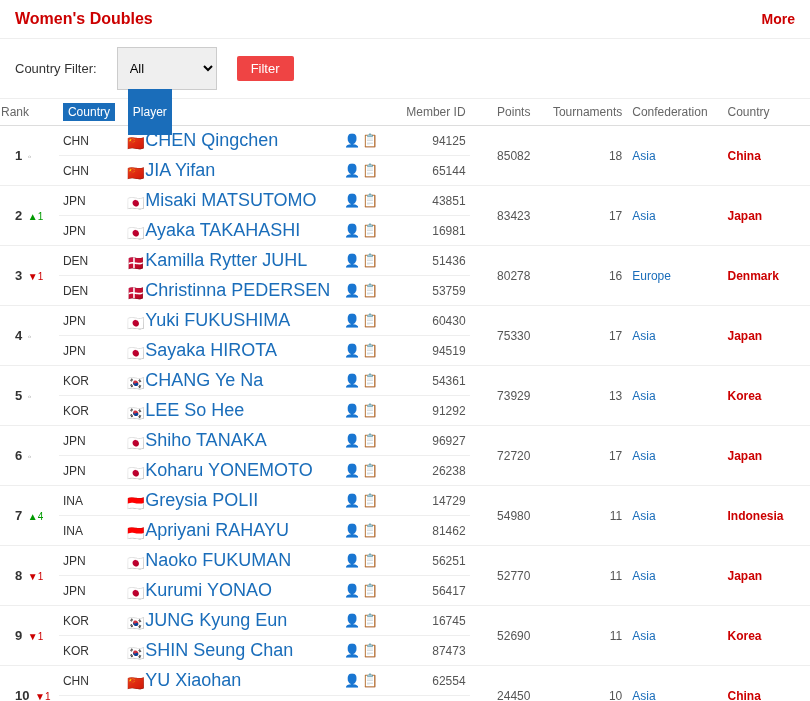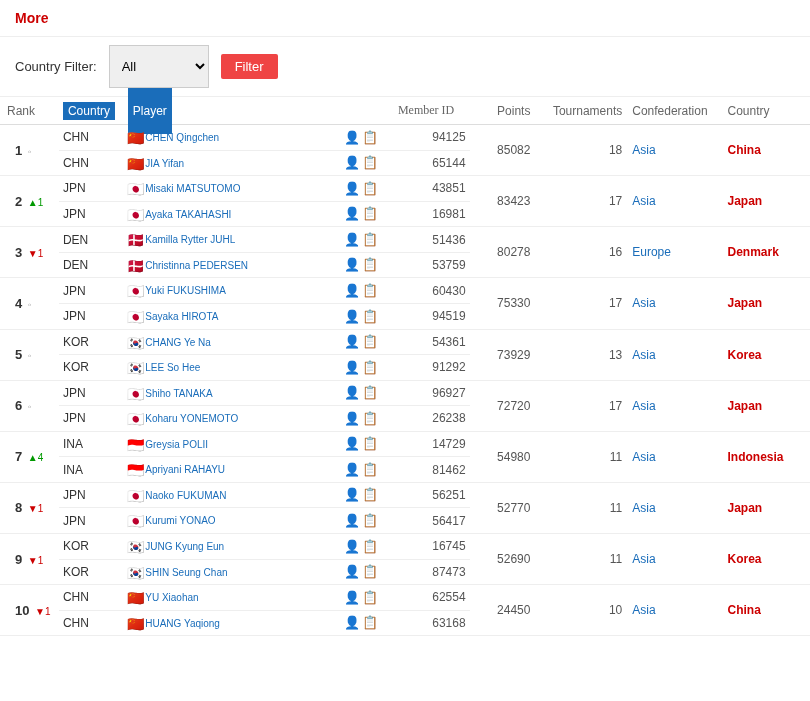--- a/index.html
+++ b/index.html
@@ -21,21 +21,21 @@
       color: #c00;
       font-weight: bold;
       font-size: 14px;
       cursor: pointer;
     }
 
     .filter-bar {
       display: flex;
       align-items: center;
       padding: 8px 15px;
-      gap: 12px;
+      gap: 20px;
       border-bottom: 1px solid #eee;
     }
     .filter-label { font-size: 13px; color: #333; }
     .filter-select {
       border: 1px solid #ccc;
       padding: 12px 8px;
       font-size: 13px;
       width: 100px;
       cursor: pointer;
     }
@@ -54,39 +54,39 @@
       border-collapse: collapse;
     }
     thead th {
       padding: 6px 4px;
       font-size: 12px;
       color: #666;
       font-weight: normal;
       text-align: left;
       border-bottom: 1px solid #ddd;
     }
-    thead th.col-rank { width: 50px; padding-left: 7px; }
+    thead th.col-rank { width: 50px; padding-left: 1px; }
     thead th.col-country { width: 55px; }
     thead th.col-player { width: 200px; }
     thead th.col-icons { width: 50px; }
-    thead th.col-memberid { width: 70px; text-align: left; font-family: Liberation Serif, serif; }
+    thead th.col-memberid { width: 70px; text-align: right; }
     thead th.col-points { width: 60px; text-align: right; }
     thead th.col-tournaments { width: 85px; text-align: right; }
     thead th.col-confederation { width: 90px; padding-left: 6px; }
     thead th.col-country2 { width: 80px; }
 
     .country-header { background: #1a6dba; color: #fff; padding: 2px 5px; }
     .player-header { background: #1a6dba; color: #fff; padding: 16px 5px; }
 
     tbody tr { border-bottom: 1px solid #eee; }
 
     td { padding: 4px 4px; vertical-align: middle; }
     td.col-rank { padding-left: 15px; white-space: nowrap; }
     td.col-country { color: #333; font-size: 12px; }
-    td.col-player a { color: #1a6dba; text-decoration: none; font-size: 10px; }
+    td.col-player a { color: #1a6dba; text-decoration: none; font-size: 18px; }
     td.col-memberid { text-align: right; color: #555; font-size: 12px; }
     td.col-points { text-align: right; color: #555; font-size: 12px; }
     td.col-tournaments { text-align: right; color: #555; font-size: 12px; }
     td.col-confederation { color: #1a6dba; padding-left: 6px; font-size: 12px; }
     td.col-country2 { color: #c00; font-size: 12px; font-weight: bold; }
 
     .rank-num { font-weight: bold; font-size: 13px; }
     .rank-change { font-size: 10px; margin-left: 2px; }
     .rank-up { color: #090; }
     .rank-down { color: #c00; }
@@ -103,20 +103,21 @@
       vertical-align: middle;
       cursor: pointer;
     }
 
     .flag-emoji { vertical-align: middle; font-size: 14px; }
   </style>
 </head>
 <body>
 
 <div class="header">
+  <span class="header-title">Women's Doubles</span>
   <span class="header-more">More</span>
 </div>
 
 <div class="filter-bar">
   <span class="filter-label">Country Filter:</span>
   <select class="filter-select">
     <option>All</option>
   </select>
   <button class="filter-btn">Filter</button>
 </div>

